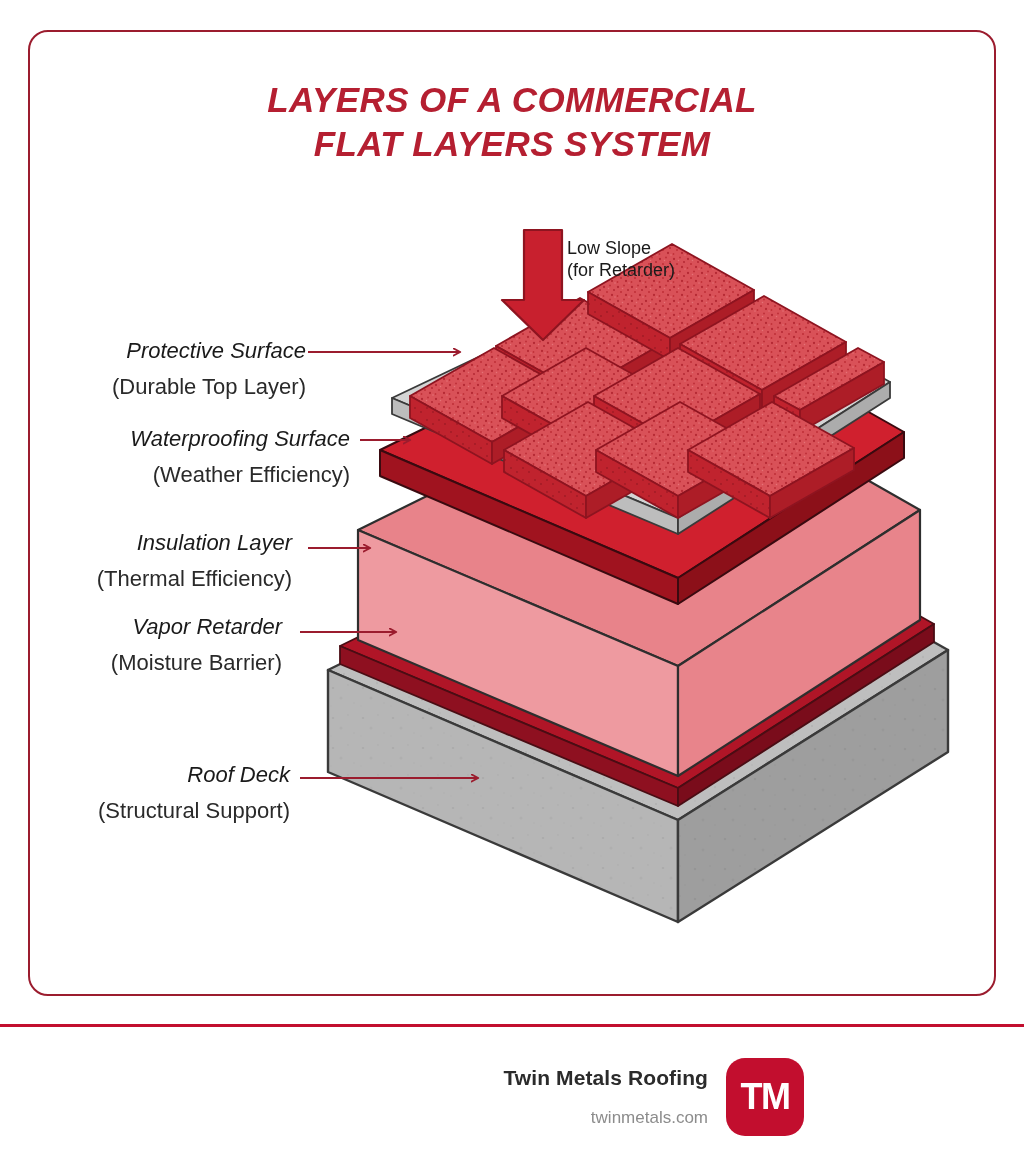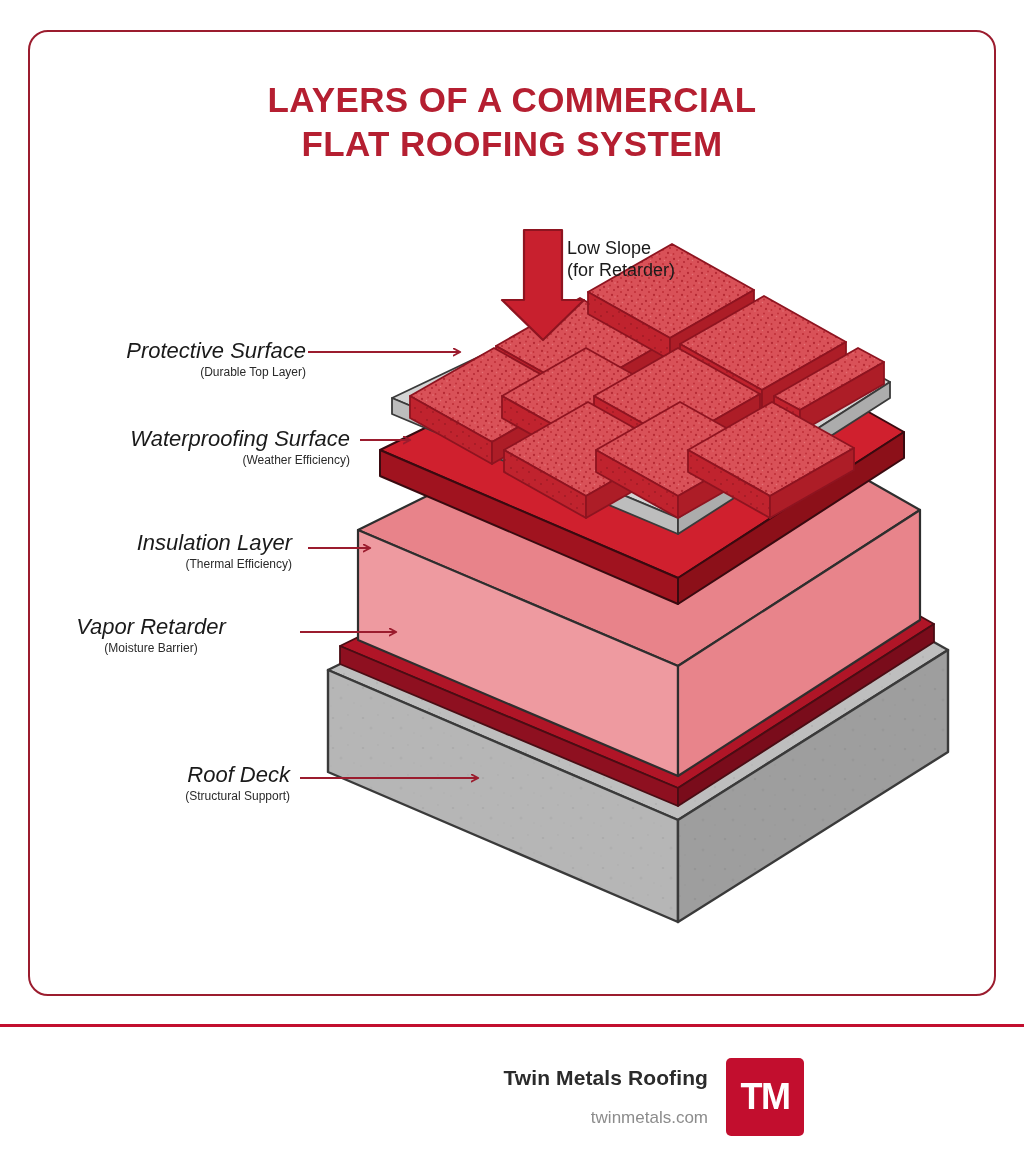--- a/index.html
+++ b/index.html
@@ -30,20 +30,21 @@
   #title {
     position: absolute;
     left: 28px; top: 78px;
     width: 968px;
     text-align: center;
     color: #B51F31;
     font-size: 35px;
     font-weight: bold;
     line-height: 1.26;
     letter-spacing: 0.4px;
+    font-style: italic;
   }
   #title .tl { display: block; }
 
   
   #diagram {
     position: absolute;
     left: 28px; top: 200px;
     width: 968px; height: 790px;
   }
   #diagram svg { display: block; width: 968px; height: 790px; }
@@ -58,30 +59,30 @@
   .callout .main {
     display: block;
     font-size: 22px;
     font-weight: normal;
     color: #1a1a1a;
     white-space: nowrap;
     font-style: italic;
   }
   .callout .sub {
     display: block;
-    font-size: 12px;
+    font-size: 22px;
     color: #2a2a2a;
     white-space: nowrap;
-    margin-top: 2px;
+    margin-top: 10px;
   }
 
   #callout-protective  { left: 20px; top: 338px; width: 286px; }
   #callout-membrane    { left: 20px; top: 426px; width: 330px; }
   #callout-insulation  { left: 20px; top: 530px; width: 272px; }
-  #callout-vapor       { left: 20px; top: 614px; width: 262px; text-align: center; }
+  #callout-vapor       { left: 20px; top: 614px; width: 262px; }
   #callout-deck        { left: 20px; top: 762px; width: 270px; }
 
   
   #slope-note {
     position: absolute;
     left: 567px; top: 238px;
     width: 180px;
     text-align: left;
     color: #1a1a1a;
     font-size: 18px;
@@ -109,41 +110,41 @@
   #footer-brand {
     font-size: 21px; font-weight: bold; color: #2b2b2b;
     letter-spacing: 0.1px; line-height: 1.25;
   }
   #footer-site {
     font-size: 17px; color: #8c8c8c; line-height: 1.3; margin-top: 16px;
   }
   #logo-tile {
     width: 78px; height: 78px;
     background: #C20E2E;
-    border-radius: 5px;
+    border-radius: 19px;
     display: flex; align-items: center; justify-content: center;
   }
   #logo-text {
     color: #ffffff;
     font-size: 36px;
     font-weight: bold;
     letter-spacing: -1.5px;
     line-height: 1;
   }
 </style>
 </head>
 <body>
 
 <div id="page">
 
   <div id="card-frame"></div>
 
   <div id="title">
     <span class="tl">LAYERS OF A COMMERCIAL</span>
-    <span class="tl">FLAT ROOFING SYSTEM</span>
+    <span class="tl">FLAT LAYERS SYSTEM</span>
   </div>
 
   <div id="diagram">
     <svg viewBox="0 0 968 790" xmlns="http://www.w3.org/2000/svg">
       <defs>
 
         <pattern id="speckle" width="14" height="14" patternUnits="userSpaceOnUse">
           <rect width="14" height="14" fill="#D95158"></rect>
           <circle cx="2" cy="3" r="1.15" fill="#A81A26" opacity="0.75"></circle>
           <circle cx="8" cy="1.5" r="0.95" fill="#B32029" opacity="0.7"></circle>

